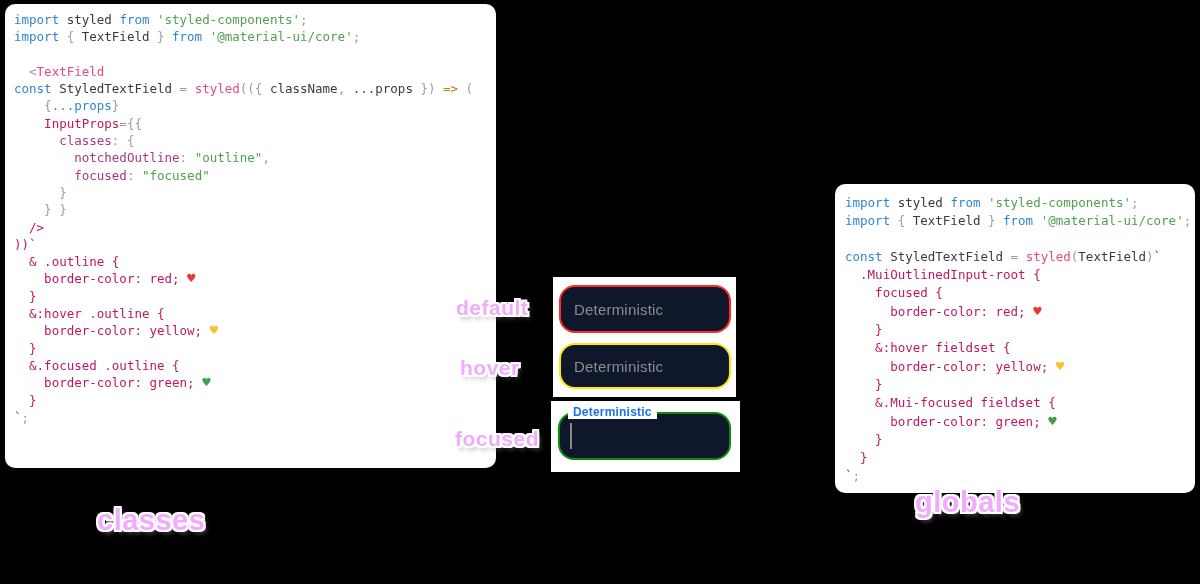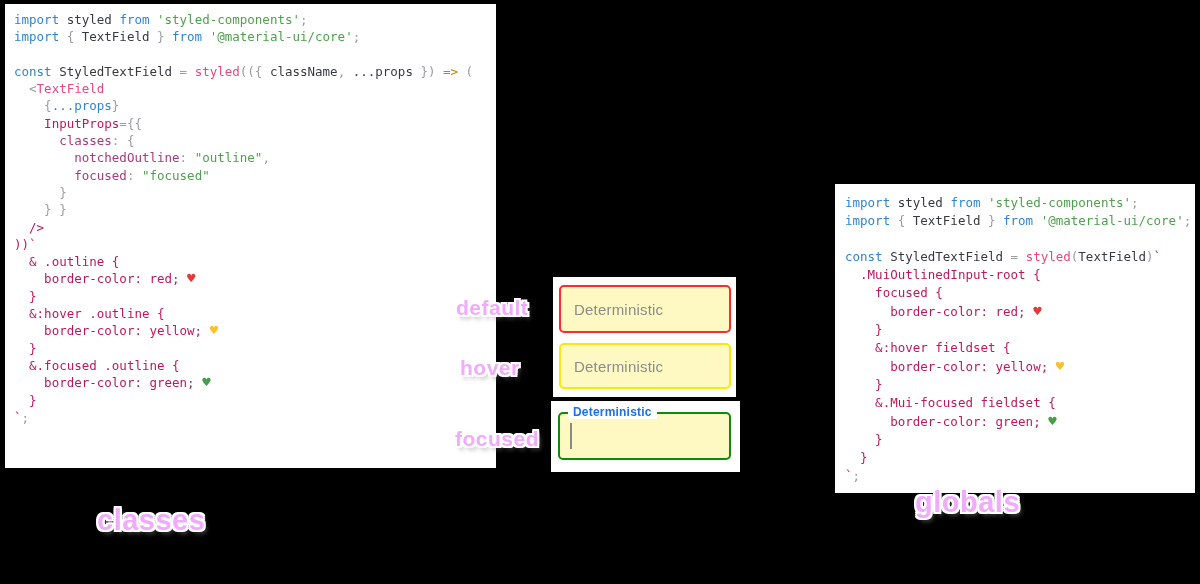--- a/index.html
+++ b/index.html
@@ -9,20 +9,21 @@
     position:relative;
     overflow:hidden;
     font-family:"Liberation Sans", sans-serif;
   }
   .code-panel {
     position:absolute;
     background:#ffffff;
     font-family:"DejaVu Sans Mono", monospace;
     font-size:12.5px;
     color:#383a42;
+    border-radius:10px;
   }
   .code-line { white-space:pre; }
   #left-code  { left:5px;   top:4px;   width:491px; height:464px; padding:7px 0 0 9px;  line-height:17.3px; }
   #right-code { left:835px; top:184px; width:360px; height:309px; padding:10px 0 0 10px; line-height:18px; }
   .tok-k { color:#2e86d1; }            
   .tok-p { color:#383a42; }            
   .tok-g { color:#9a9ca0; }            
   .tok-s { color:#50a14f; }            
   .tok-c { color:#be185d; }            
   .tok-m { color:#a93a7b; }            
@@ -50,22 +51,22 @@
   #label-hover   { left:460px; top:356px; }
   #label-focused { left:455px; top:427px; }
   #caption-classes { left:97px;  top:504px; }
   #caption-globals { left:915px; top:486px; }
 
   .mui-panel { position:absolute; background:#fff; }
   #panel-top     { left:553px; top:277px; width:183px; height:120px; }
   #panel-focused { left:551px; top:401px; width:189px; height:71px; }
   .tf {
     position:absolute;
-    background:#fef9c3;
-    border-radius:5px;
+    background:#0f172a;
+    border-radius:16px;
   }
   #tf-default { left:6px; top:8px;  width:172px; height:48px; border:2px solid #ff2a2a; }
   #tf-hover   { left:6px; top:66px; width:172px; height:46px; border:2px solid #ffe60a; }
   #tf-focused { left:7px; top:11px; width:173px; height:48px; border:2px solid #0c8b0c; }
   .tf-placeholder {
     position:absolute;
     left:13px; top:50%;
     transform:translateY(-50%);
     color:#8c8c8c;
     font-size:15px;
@@ -88,22 +89,22 @@
     background:#8a8a8a;
   }
 </style>
 </head>
 <body>
 
 <div id="left-code" class="code-panel">
     <div class="code-line"><span class="tok-k">import</span><span class="tok-p"> styled </span><span class="tok-k">from</span><span class="tok-s"> 'styled-components'</span><span class="tok-g">;</span></div>
     <div class="code-line"><span class="tok-k">import</span><span class="tok-g"> { </span><span class="tok-p">TextField</span><span class="tok-g"> } </span><span class="tok-k">from</span><span class="tok-s"> '@material-ui/core'</span><span class="tok-g">;</span></div>
     <div class="code-line">&nbsp;</div>
+    <div class="code-line"><span class="tok-g">  &lt;</span><span class="tok-f">TextField</span></div>
     <div class="code-line"><span class="tok-k">const</span><span class="tok-p"> StyledTextField </span><span class="tok-g">= </span><span class="tok-f">styled</span><span class="tok-g">(({ </span><span class="tok-p">className</span><span class="tok-g">, </span><span class="tok-p">...props</span><span class="tok-g"> }) </span><span class="tok-o">=&gt;</span><span class="tok-g"> (</span></div>
-    <div class="code-line"><span class="tok-g">  &lt;</span><span class="tok-f">TextField</span></div>
     <div class="code-line"><span class="tok-g">    {</span><span class="tok-k">...props</span><span class="tok-g">}</span></div>
     <div class="code-line"><span class="tok-c">    InputProps</span><span class="tok-g">={{</span></div>
     <div class="code-line"><span class="tok-m">      classes</span><span class="tok-g">: {</span></div>
     <div class="code-line"><span class="tok-m">        notchedOutline</span><span class="tok-g">: </span><span class="tok-s">"outline"</span><span class="tok-g">,</span></div>
     <div class="code-line"><span class="tok-m">        focused</span><span class="tok-g">: </span><span class="tok-s">"focused"</span></div>
     <div class="code-line"><span class="tok-g">      }</span></div>
     <div class="code-line"><span class="tok-g">    } }</span></div>
     <div class="code-line"><span class="tok-c">  /&gt;</span></div>
     <div class="code-line"><span class="tok-c">))`</span></div>
     <div class="code-line"><span class="tok-c">  &amp; .outline {</span></div>

